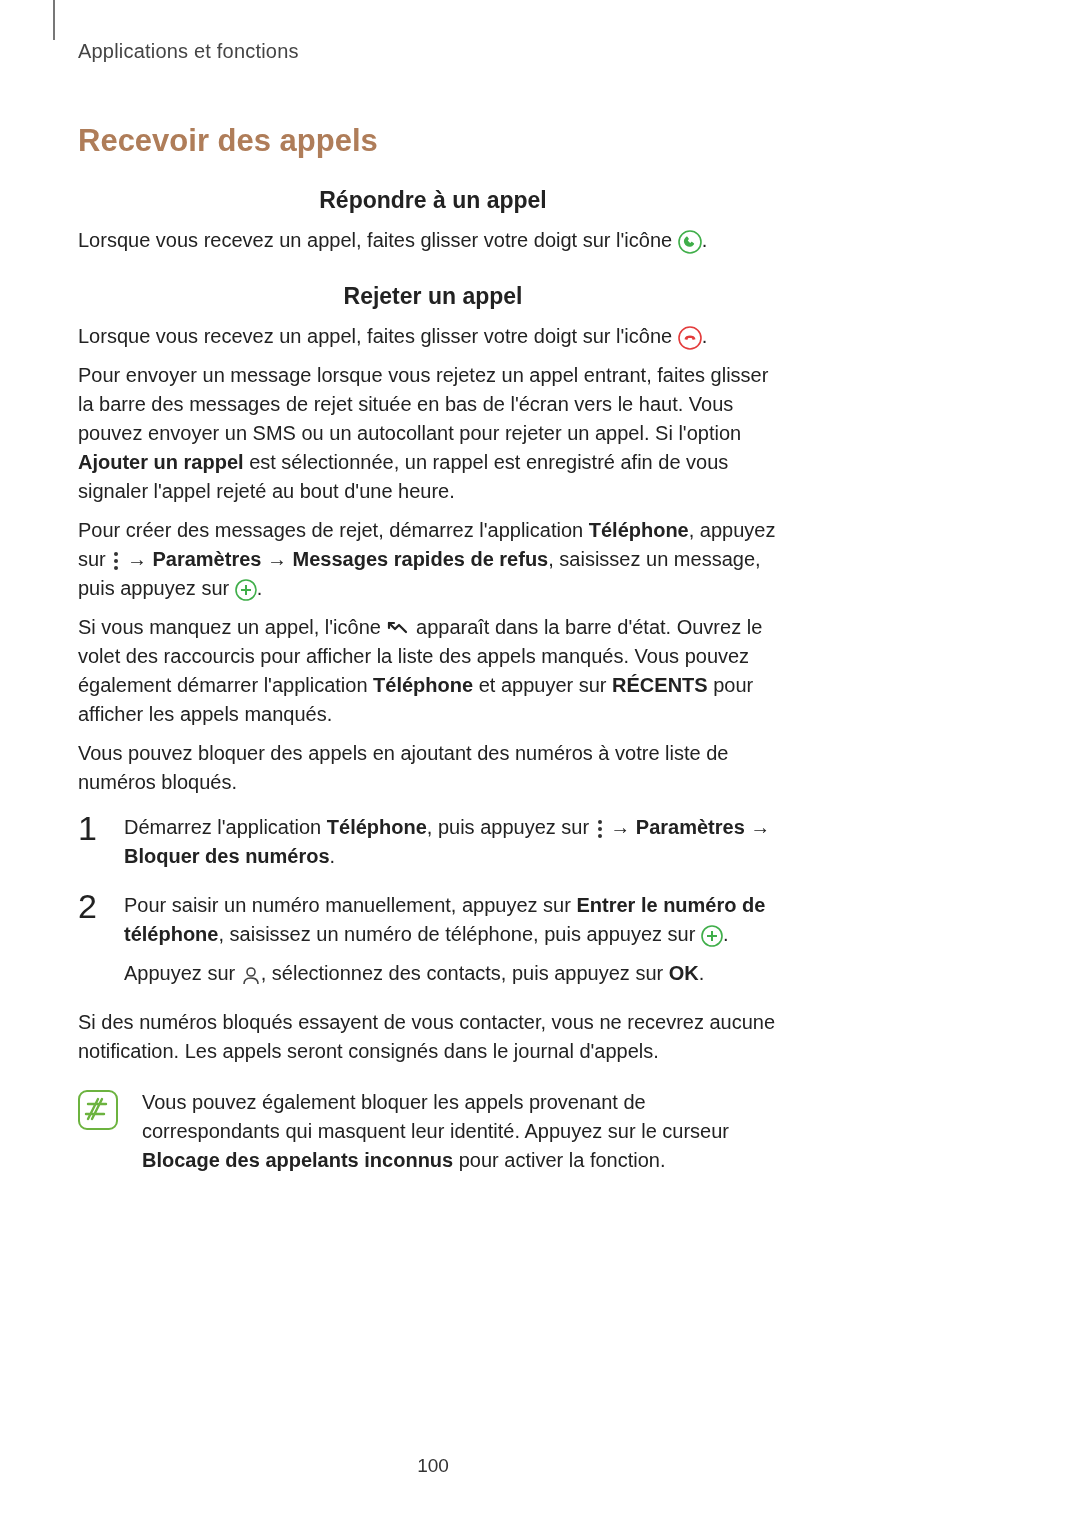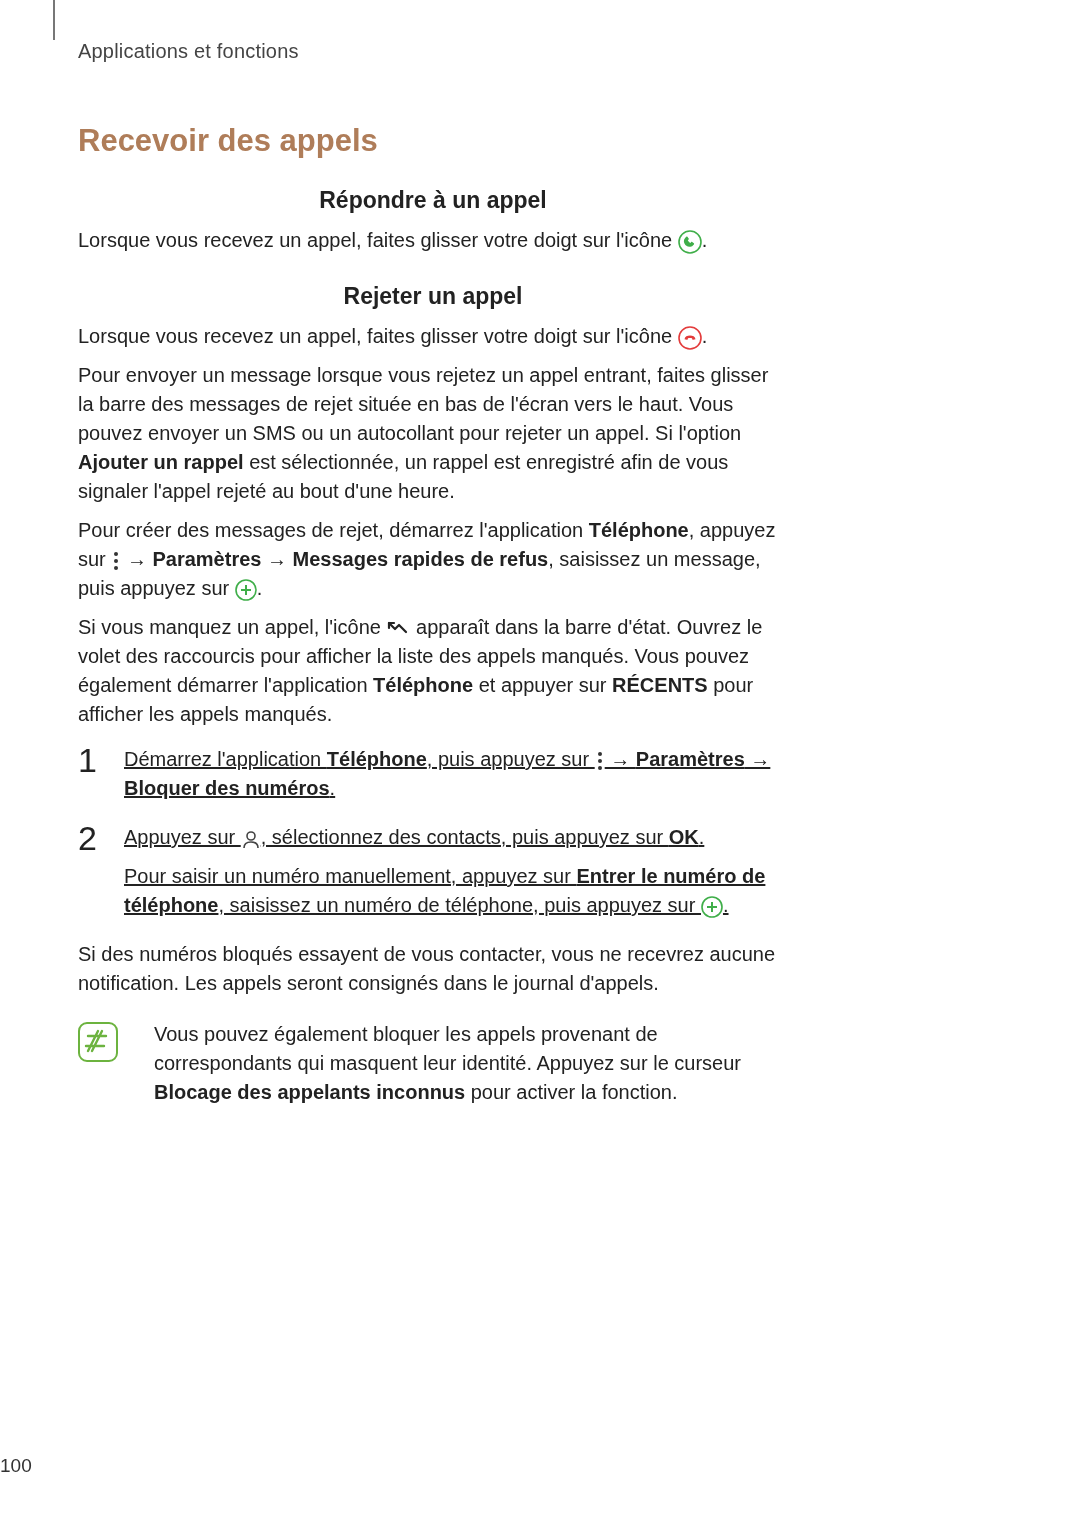--- a/index.html
+++ b/index.html
@@ -11,26 +11,26 @@
   .h1.second { margin-top: 66px; }
   .h2 { font-size: 23px; color: #222; font-weight: 700; margin-top: 28px; margin-bottom: 12px; text-align: center; }
   p.body { font-size: 20px; line-height: 1.45; color: #222; margin-bottom: 10px; }
   .bold { font-weight: 700; text-align: right; }
   .icon { display: inline-block; vertical-align: middle; }
   .icon svg { display: block; }
   .num-list { margin-top: 16px; }
   .num-item { display: flex; gap: 18px; margin-bottom: 20px; }
   .num-digit { font-size: 34px; font-weight: 400; color: #222; line-height: 1; width: 28px; flex-shrink: 0; position: relative; top: -2px; font-family: "Segoe UI Light", "Helvetica Neue", Arial, sans-serif; }
   .num-body { flex: 1; font-size: 20px; line-height: 1.45; color: #222; }
-  .num-body p { margin-top: 10px; text-decoration: underline; }
+  .num-body p { margin-top: 10px; }
   .num-body p:first-child { margin-top: 0; }
-  .note { display: flex; gap: 36px; align-items: flex-start; margin-top: 22px; }
+  .note { display: flex; gap: 24px; align-items: flex-start; margin-top: 22px; }
   .note-icon { flex-shrink: 0; margin-top: 2px; }
   .note-text { font-size: 20px; line-height: 1.45; color: #222; flex: 1; }
-  .page-num { position: absolute; bottom: 50px; left: 0; width: 100%; font-size: 19px; color: #333; }
+  .page-num { position: absolute; bottom: 50px; left: 0; width: 100%; text-align: center; font-size: 19px; color: #333; }
 </style>
 </head>
 <body>
 
 <div class="page">
   <div class="vline"></div>
 
   <div class="chapter">Applications et fonctions</div>
 
   <div class="h1">Recevoir des appels</div>
@@ -81,20 +81,21 @@
     <span>Si vous manquez un appel, l'icône </span>
     <span class="icon">
       <svg width="24" height="18" viewBox="0 0 24 18">
           <path d="M3 3l6 6 4-4 7 7" fill="none" stroke="#222" stroke-width="2.2" stroke-linecap="round" stroke-linejoin="round"></path>
           <path d="M3 8V3h5" fill="none" stroke="#222" stroke-width="2.2" stroke-linecap="round" stroke-linejoin="round"></path>
         </svg>
     </span>
     <span> apparaît dans la barre d'état. Ouvrez le volet des raccourcis pour afficher la liste des appels manqués. Vous pouvez également démarrer l'application </span><span class="bold">Téléphone</span><span> et appuyer sur </span><span class="bold">RÉCENTS</span><span> pour afficher les appels manqués.</span>
   </p>
 
+  <p class="body">Vous pouvez bloquer des appels en ajoutant des numéros à votre liste de numéros bloqués.</p>
 
   <div class="num-list">
     <div class="num-item">
       <div class="num-digit">1</div>
       <div class="num-body">
         <p>
           <span>Démarrez l'application </span><span class="bold">Téléphone</span><span>, puis appuyez sur </span>
           <span class="icon">
             <svg width="10" height="22" viewBox="0 0 10 22">
                 <circle cx="5" cy="4" r="2" fill="#333"></circle>
@@ -103,37 +104,37 @@
               </svg>
           </span><span> → </span><span class="bold">Paramètres</span><span> → </span><span class="bold">Bloquer des numéros</span><span>.</span>
         </p>
       </div>
     </div>
 
     <div class="num-item">
       <div class="num-digit">2</div>
       <div class="num-body">
         <p>
-          <span>Appuyez sur </span>
-          <span class="icon">
-            <svg width="20" height="20" viewBox="0 0 20 20">
-                <circle cx="10" cy="7" r="4" fill="none" stroke="#444" stroke-width="1.6"></circle>
-                <path d="M3 19c0-4 3-6 7-6s7 2 7 6" fill="none" stroke="#444" stroke-width="1.6"></path>
-              </svg>
-          </span><span>, sélectionnez des contacts, puis appuyez sur </span><span class="bold">OK</span><span>.</span>
-        </p>
-        <p>
           <span>Pour saisir un numéro manuellement, appuyez sur </span><span class="bold">Entrer le numéro de téléphone</span><span>, saisissez un numéro de téléphone, puis appuyez sur </span>
           <span class="icon">
             <svg width="22" height="22" viewBox="0 0 22 22">
                 <circle cx="11" cy="11" r="10" fill="none" stroke="#3fae49" stroke-width="1.6"></circle>
                 <line x1="11" y1="6" x2="11" y2="16" stroke="#3fae49" stroke-width="2"></line>
                 <line x1="6" y1="11" x2="16" y2="11" stroke="#3fae49" stroke-width="2"></line>
               </svg>
           </span><span>.</span>
+        </p>
+        <p>
+          <span>Appuyez sur </span>
+          <span class="icon">
+            <svg width="20" height="20" viewBox="0 0 20 20">
+                <circle cx="10" cy="7" r="4" fill="none" stroke="#444" stroke-width="1.6"></circle>
+                <path d="M3 19c0-4 3-6 7-6s7 2 7 6" fill="none" stroke="#444" stroke-width="1.6"></path>
+              </svg>
+          </span><span>, sélectionnez des contacts, puis appuyez sur </span><span class="bold">OK</span><span>.</span>
         </p>
       </div>
     </div>
   </div>
 
   <p class="body" style="margin-top:18px;">Si des numéros bloqués essayent de vous contacter, vous ne recevrez aucune notification. Les appels seront consignés dans le journal d'appels.</p>
 
   <div class="note">
     <div class="note-icon">
       <svg width="40" height="40" viewBox="0 0 40 40">

